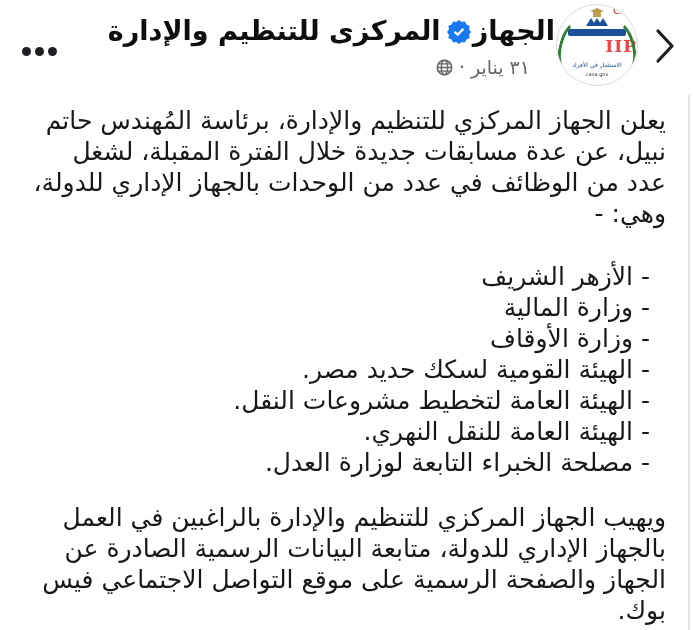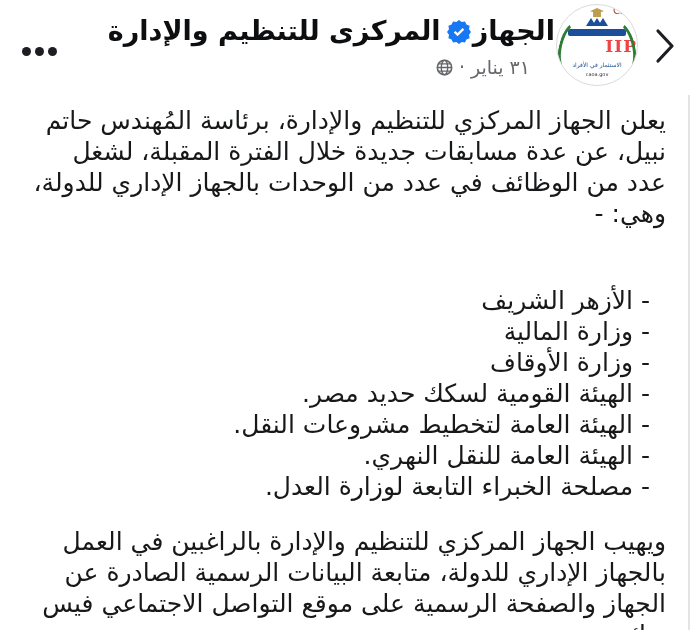--- a/index.html
+++ b/index.html
@@ -29,21 +29,21 @@
 
   
   .title-row{position:absolute;top:15px;right:138px;display:flex;direction:rtl;align-items:center;gap:2px;white-space:nowrap;}
   .title-row .ttl{font-size:27px;font-weight:bold;color:#0d0e10;}
   .title-row .rest{margin-right:4px;margin-left:15px;}
   .badge{width:24px;height:24px;flex:0 0 auto;margin-top:2px;}
   .date-row{position:absolute;top:56px;right:163px;display:flex;direction:rtl;align-items:center;gap:6px;color:#65676b;font-size:19px;cursor:pointer;}
 
   
   .post-body{position:absolute;top:95px;left:0;right:0;bottom:0;padding:10px 27px 0 27px;direction:rtl;text-align:right;font-size:25px;line-height:31px;color:#17181a;}
-  .post-body .intro{margin:0 0 56px 0;}
+  .post-body .intro{margin:0 0 32px 0;}
   .post-body .entities{margin:0 16px 0 0;}
   .post-body .entity{min-height:31px;}
   .post-body .outro{margin:24px 0 0 0;}
   .edge-line{position:absolute;top:95px;bottom:0;right:3px;width:2px;background:#e4e4e6;}
 </style>
 </head>
 <body>
 
 <div class="screen">
 

